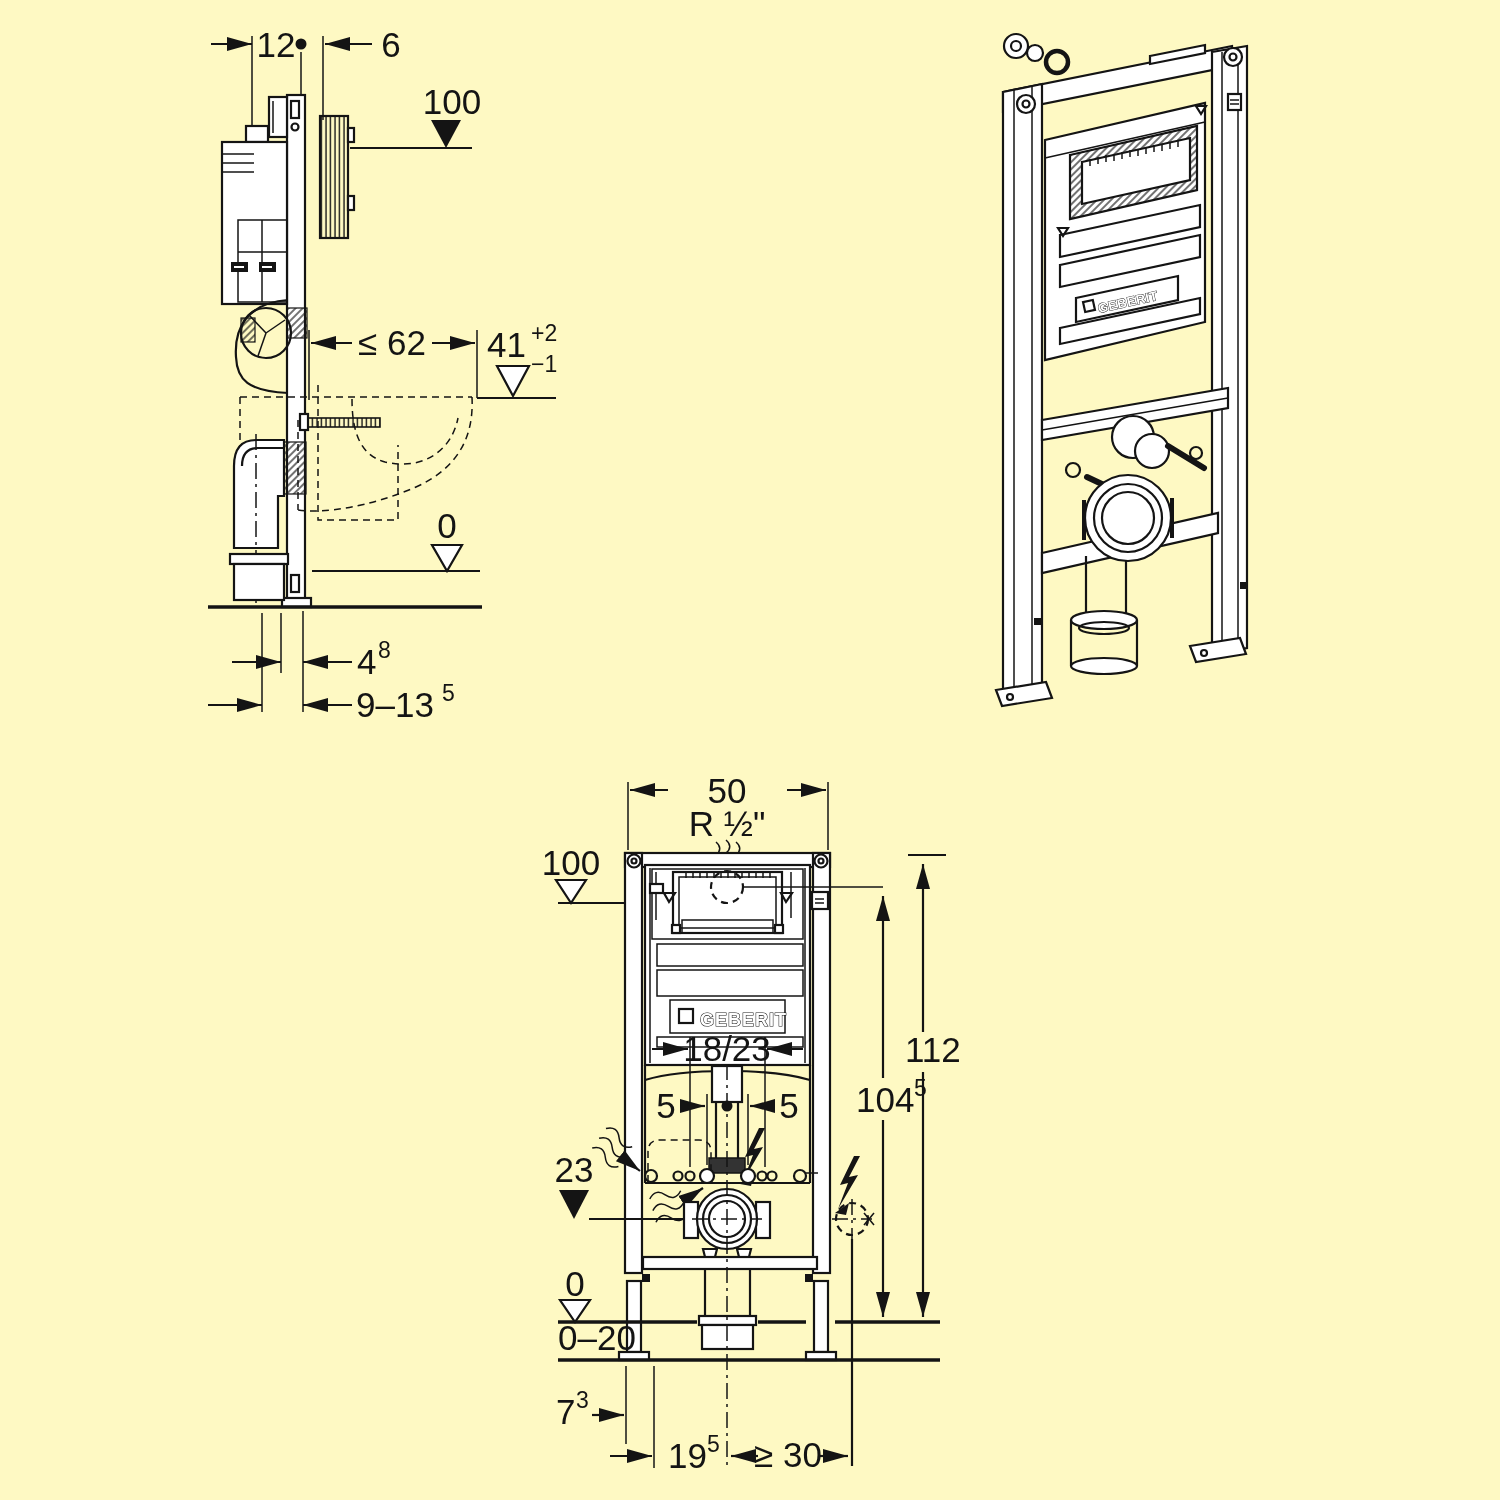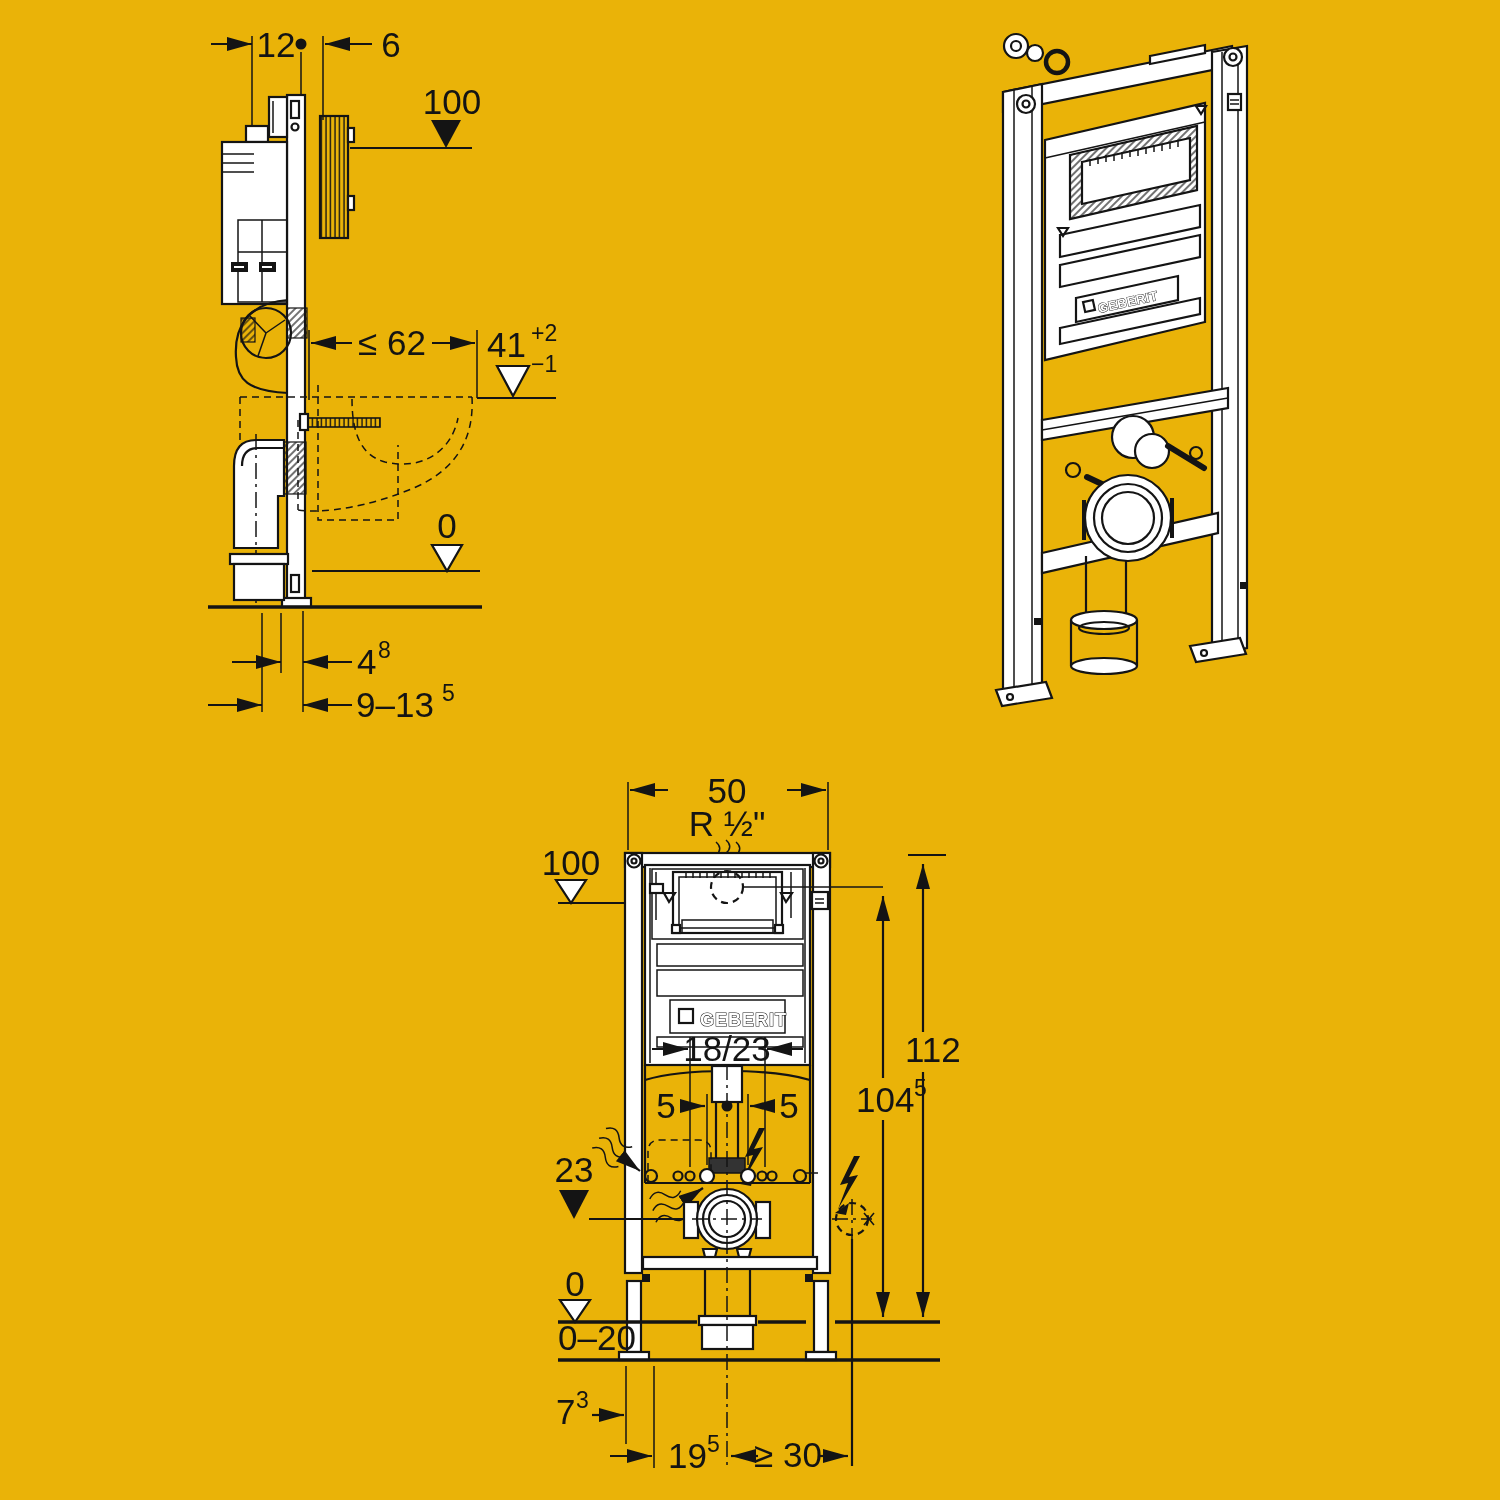--- a/index.html
+++ b/index.html
@@ -1,16 +1,16 @@
 <!DOCTYPE html>
 <html><head>
 <meta charset="utf-8">
 <style>
   html,body{margin:0;padding:0;background:#fff;}
-  .canvas{position:relative;width:1500px;height:1500px;background:#eab308;overflow:hidden;}
+  .canvas{position:relative;width:1500px;height:1500px;background:#fef9c3;overflow:hidden;}
   svg{position:absolute;left:0;top:0;}
   text{font-family:"Liberation Sans","DejaVu Sans",sans-serif;fill:#141414;}
   .dim{font-size:35px;}
   .sup{font-size:23px;}
   .ln{stroke:#141414;stroke-width:2.2;fill:none;}
   .thin{stroke:#141414;stroke-width:1.5;fill:none;}
   .thick{stroke:#141414;stroke-width:3.4;fill:none;}
   .wh{fill:#ffffff;stroke:#141414;stroke-width:2.2;}
   .blk{fill:#141414;stroke:none;}
   .dash{stroke-dasharray:7 5;}

